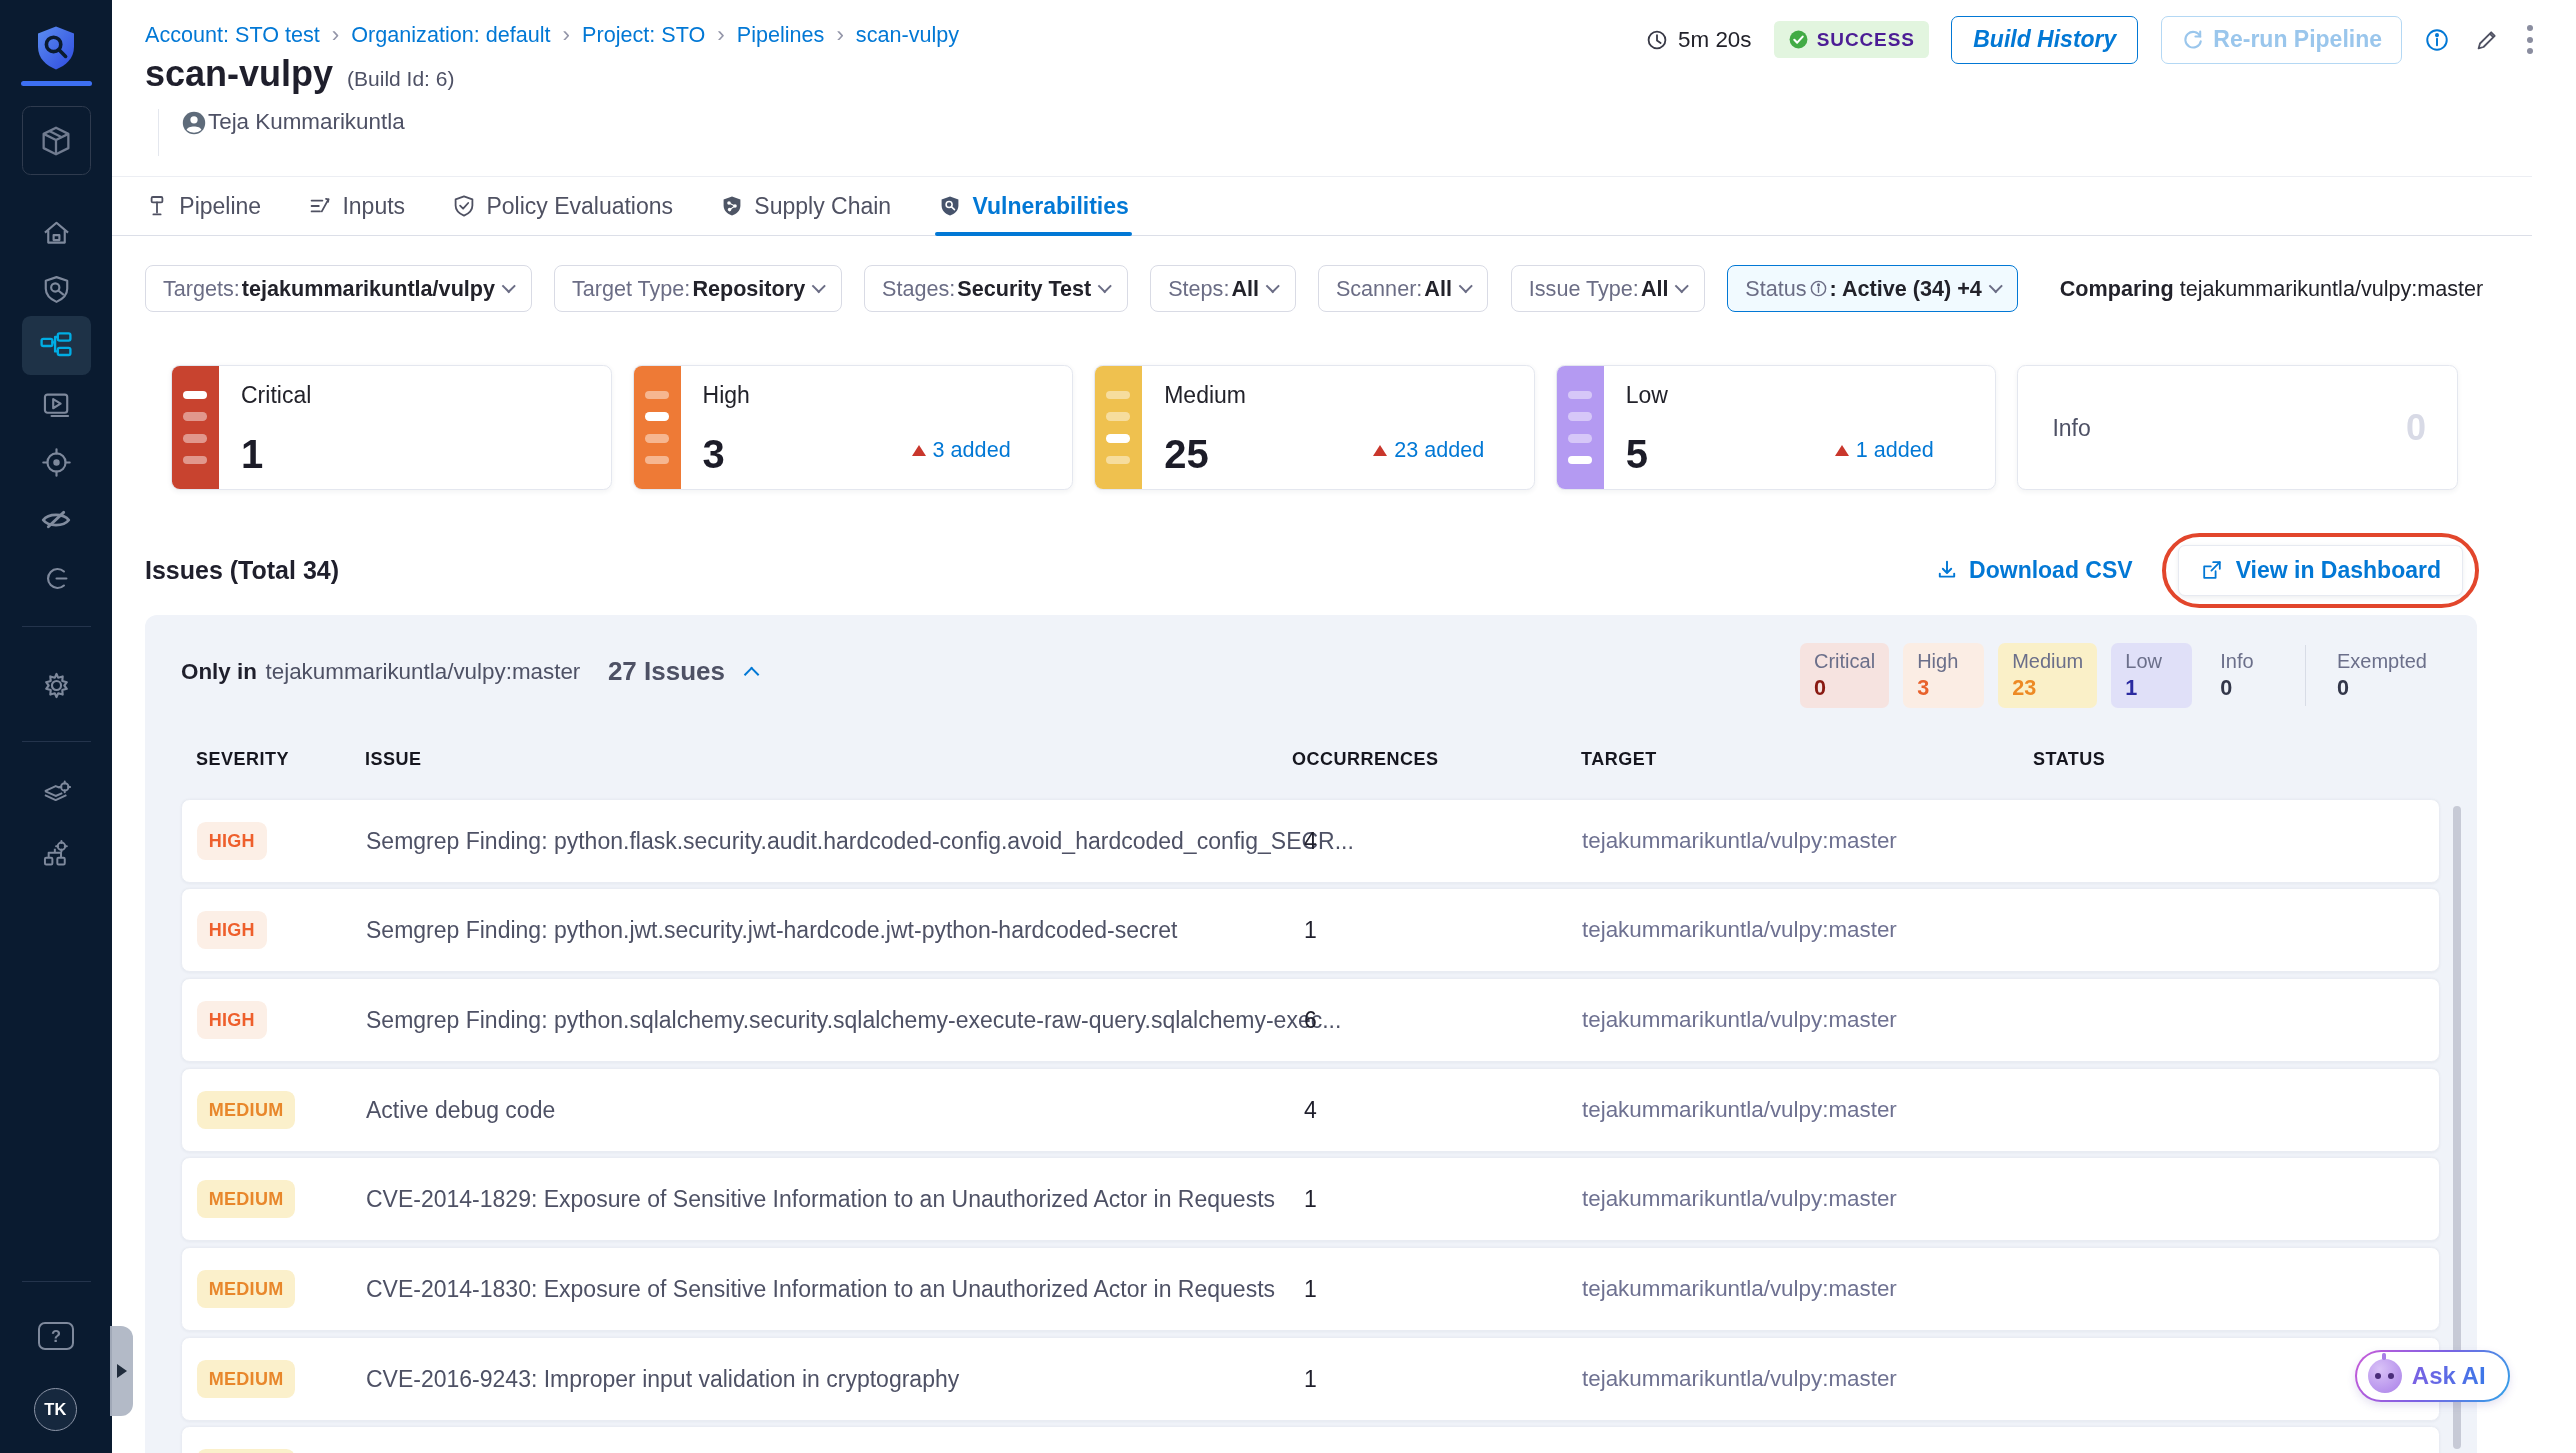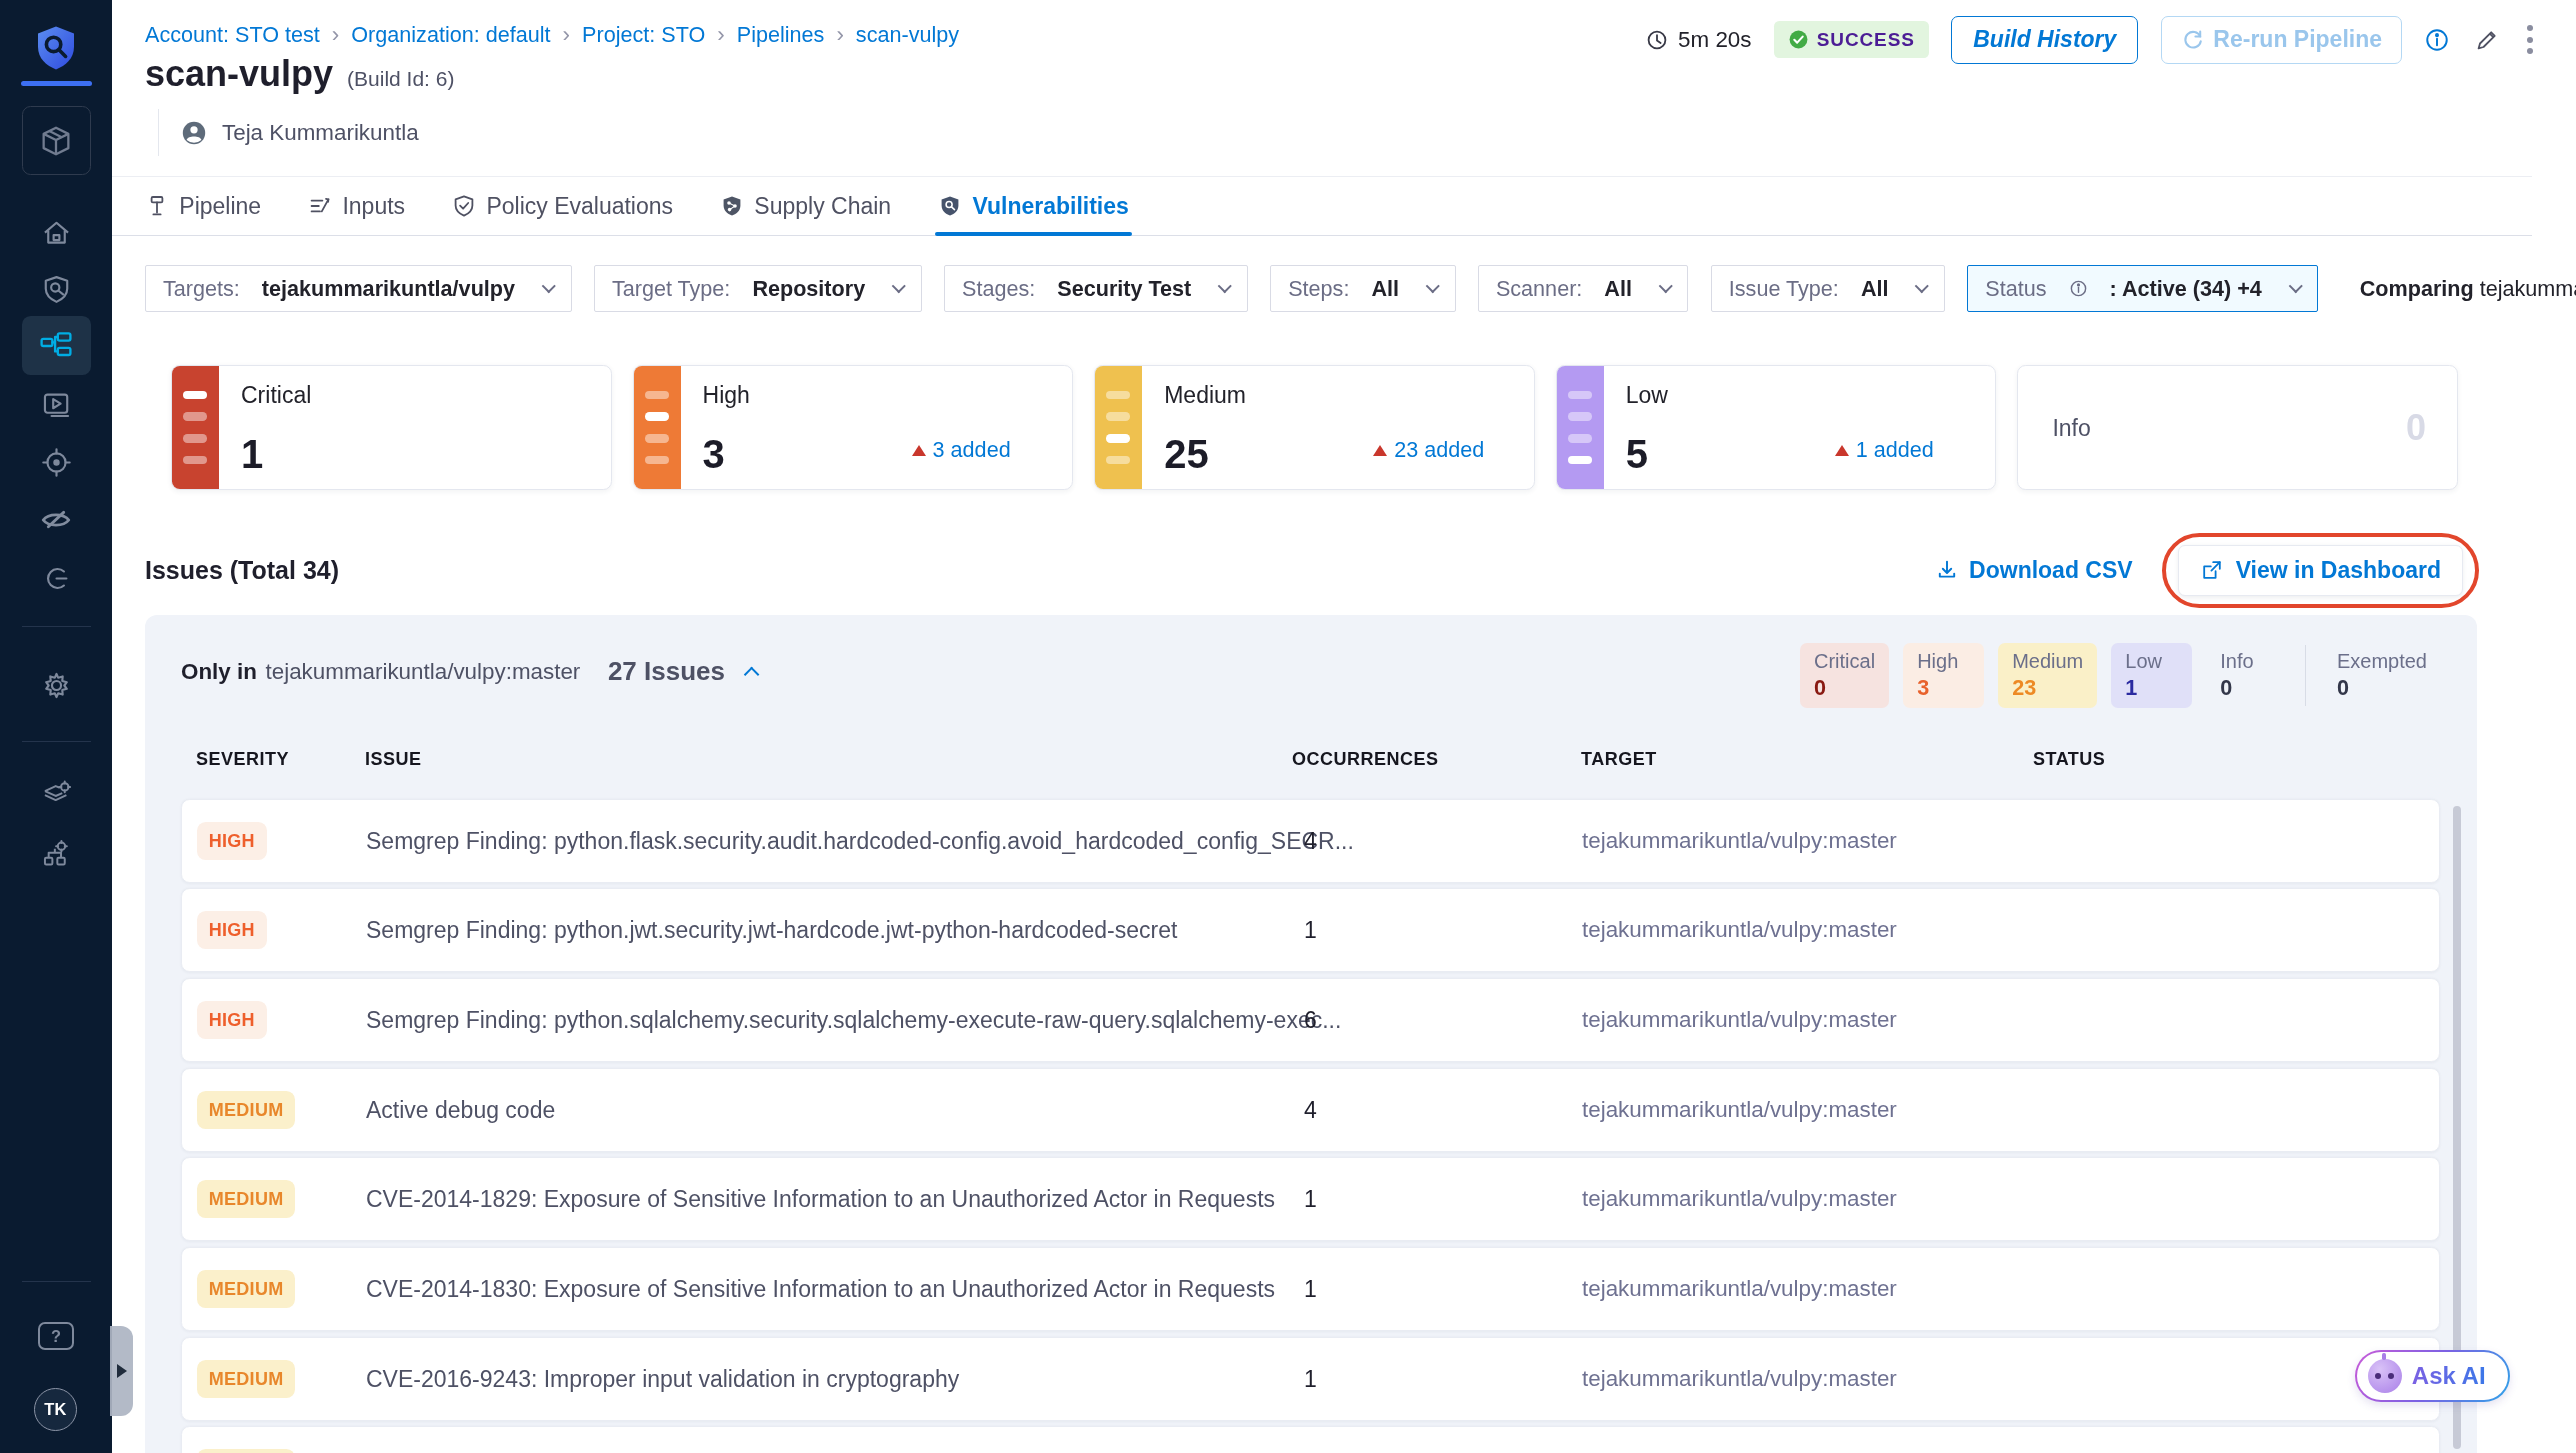--- a/index.html
+++ b/index.html
@@ -42,32 +42,32 @@
   .btn-outline-blue{border:1.7px solid #0278D5;color:#0278D5;font-size:23px;font-weight:600;border-radius:7px;
     padding:9.5px 21px;background:#fff;font-style:italic;}
   .btn-outline-dis{border:1.7px solid #B4D8F4;color:#9AC6EC;font-size:23px;font-weight:600;border-radius:7px;
     padding:9.5px 19px;background:#fff;display:flex;align-items:center;gap:8.6px;}
   .kebab{display:flex;flex-direction:column;gap:5.2px;padding:3.4px;}
   .kebab i{width:6px;height:6px;border-radius:50%;background:#8A8D9F;}
 
   .page-title-row{position:absolute;top:53px;left:33px;display:flex;align-items:baseline;gap:14px;}
   .page-title{font-size:36px;font-weight:bold;color:#1F1F2C;}
   .build-id{font-size:21px;color:#4E5165;}
-  .byline{position:absolute;top:109px;left:46px;height:47px;display:flex;align-items:center;gap:14px;
+  .byline{position:absolute;top:109px;left:46px;height:47px;display:flex;gap:0;
     border-left:1.7px solid #E4E7EE;padding-left:21px;color:#4E5165;font-size:22.4px;}
 
   .tabbar{position:absolute;top:176px;left:0;width:2420px;height:60px;border-top:0.9px solid #ECEEF3;
     border-bottom:0.9px solid #DCDFE8;display:flex;align-items:stretch;gap:47px;padding:0 0 0 33px;}
   .tab{position:relative;display:flex;align-items:center;gap:10.3px;font-size:23px;color:#4F5162;white-space:nowrap;}
   .tab.active{color:#0278D5;font-weight:600;text-align:center;}
   .tab.active::after{content:"";position:absolute;left:-3.4px;right:-3.4px;bottom:-0.9px;height:4.3px;background:#0278D5;border-radius:2.6px;}
 
   .filters{position:absolute;top:265px;left:33px;display:flex;align-items:center;gap:22.4px;white-space:nowrap;}
-  .fpill{height:47px;display:flex;align-items:center;gap:22px;background:#fff;border:1.3px solid #D9DBE5;
-    border-radius:2px;padding:0 17px;font-size:21.6px;}
+  .fpill{height:47px;display:flex;align-items:center;gap:2px;background:#fff;border:1.3px solid #D9DBE5;
+    border-radius:8px;padding:0 17px;font-size:21.6px;}
   .fpill .flabel{color:#6B6D85;}
   .fpill .fval{color:#22222A;font-weight:600;}
   .fpill.status{background:#F1FAFF;border:1.7px solid #0278D5;}
   .chev{width:9.5px;height:9.5px;border-right:2.2px solid #6B6D85;border-bottom:2.2px solid #6B6D85;
     transform:rotate(45deg);margin-left:7px;margin-top:-5.2px;}
   .comparing{font-size:21.6px;color:#22222A;margin-left:19px;}
   .comparing b{font-weight:bold;}
 
   
   .cards{position:absolute;top:365px;left:59px;width:2287px;display:flex;gap:21px;}

